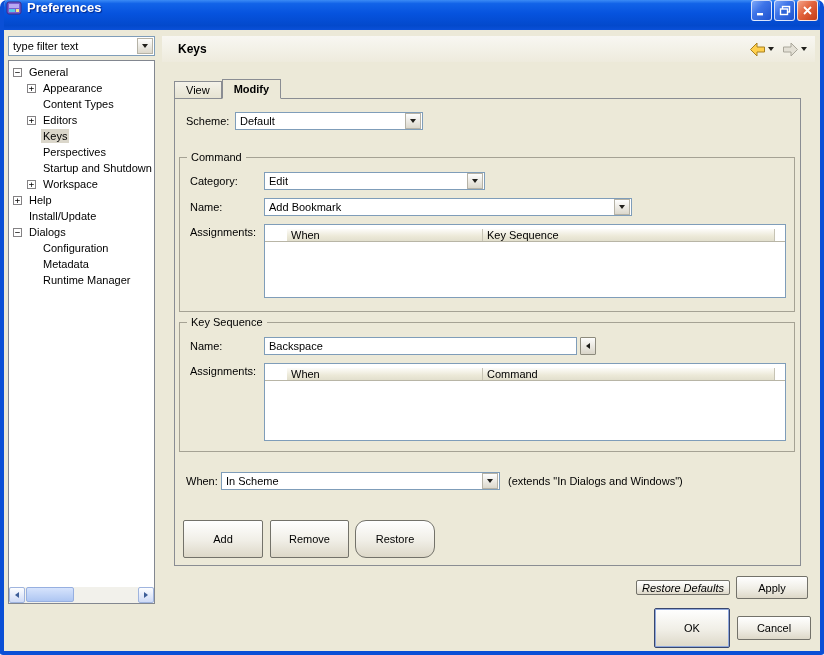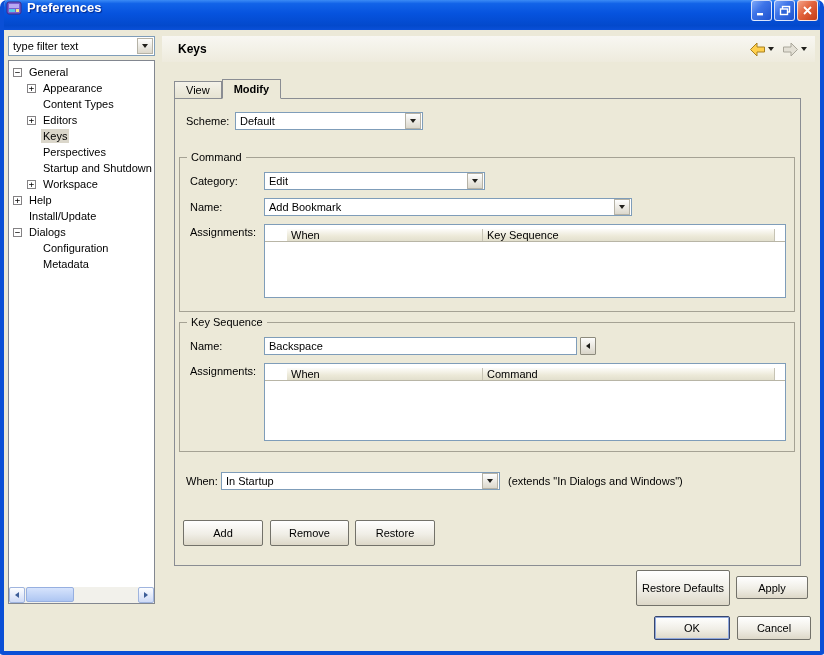--- a/index.html
+++ b/index.html
@@ -148,33 +148,33 @@
   }
 
   .when-row { margin:20px 0 0 11px; }
   .when-note { margin-left:8px; white-space:nowrap; }
 
   .btn {
     background:linear-gradient(#FFFFFF,#F0EEE6 55%,#DDD8C8);
     border:1px solid #73726A; border-radius:2px;
     font-family:"Liberation Sans", sans-serif; font-size:11px;
     display:inline-flex; align-items:center; justify-content:center;
-    height:26px; cursor:default;
+    height:38px; cursor:default;
   }
   .actions-row { margin:30px 0 0 8px; display:flex; }
   .btn-add { width:80px; }
   .btn-remove { width:79px; margin-left:7px;text-align:center; }
-  .btn-restore { width:80px; margin-left:6px; }
+  .btn-restore { width:80px; margin-left:6px;border-radius:11px; }
 
   .panel-footer { margin-top:10px; height:23px; flex:none; display:flex; justify-content:flex-end; align-items:center; padding-right:7px; }
-  .btn-restore-defaults { width:94px; height:36px; }
+  .btn-restore-defaults { width:94px; height:15px;font-style:italic; }
   .btn-apply { width:72px; height:23px; margin-left:6px;text-align:right; }
 
   .bottom-band { flex:1; display:flex; justify-content:flex-end; align-items:center; padding-right:9px; }
-  .btn-ok { width:76px; height:24px; border:1px solid #38466E; box-shadow:inset 0 0 0 1px #8FA8DC; }
+  .btn-ok { width:76px; height:40px; border:1px solid #38466E; box-shadow:inset 0 0 0 1px #8FA8DC; }
   .btn-cancel { width:74px; height:24px; margin-left:7px; }
 </style>
 </head>
 <body>
 
 <div class="window">
 
   <div class="titlebar">
     <span class="title-icon">
       <svg width="16" height="16" viewBox="0 0 16 16">
@@ -260,20 +260,24 @@
                 <span class="tree-label">Dialogs</span>
               </div>
               <div class="tree-row" style="padding-left: 18px;">
                 <span class="expander none"></span>
                 <span class="tree-label">Configuration</span>
               </div>
               <div class="tree-row" style="padding-left: 18px;">
                 <span class="expander none"></span>
                 <span class="tree-label">Metadata</span>
               </div>
+              <div class="tree-row" style="padding-left: 18px;">
+                <span class="expander none"></span>
+                <span class="tree-label">Runtime Manager</span>
+              </div>
             </div>
           <div class="hscroll">
             <span class="scroll-btn">
                 <span class="s-left"></span>
               </span>
             <span class="scroll-track">
               <span class="scroll-thumb"></span>
             </span>
             <span class="scroll-btn">
                 <span class="s-right"></span>
@@ -379,21 +383,21 @@
                   <span class="hcell c3"></span>
                 </div>
                 <div class="assign-body"></div>
               </div>
             </div>
           </div>
 
           <div class="row when-row">
             <span class="lbl lbl-when">When:</span>
             <span class="combo" style="width:279px">
-              <span class="combo-value">In Startup</span>
+              <span class="combo-value">In Scheme</span>
               <span class="combo-btn">
                   <span class="tri-down"></span>
                 </span>
             </span>
             <span class="when-note">(extends "In Dialogs and Windows")</span>
           </div>
 
           <div class="actions-row">
             <span class="btn btn-add">Add</span>
             <span class="btn btn-remove">Remove</span>

